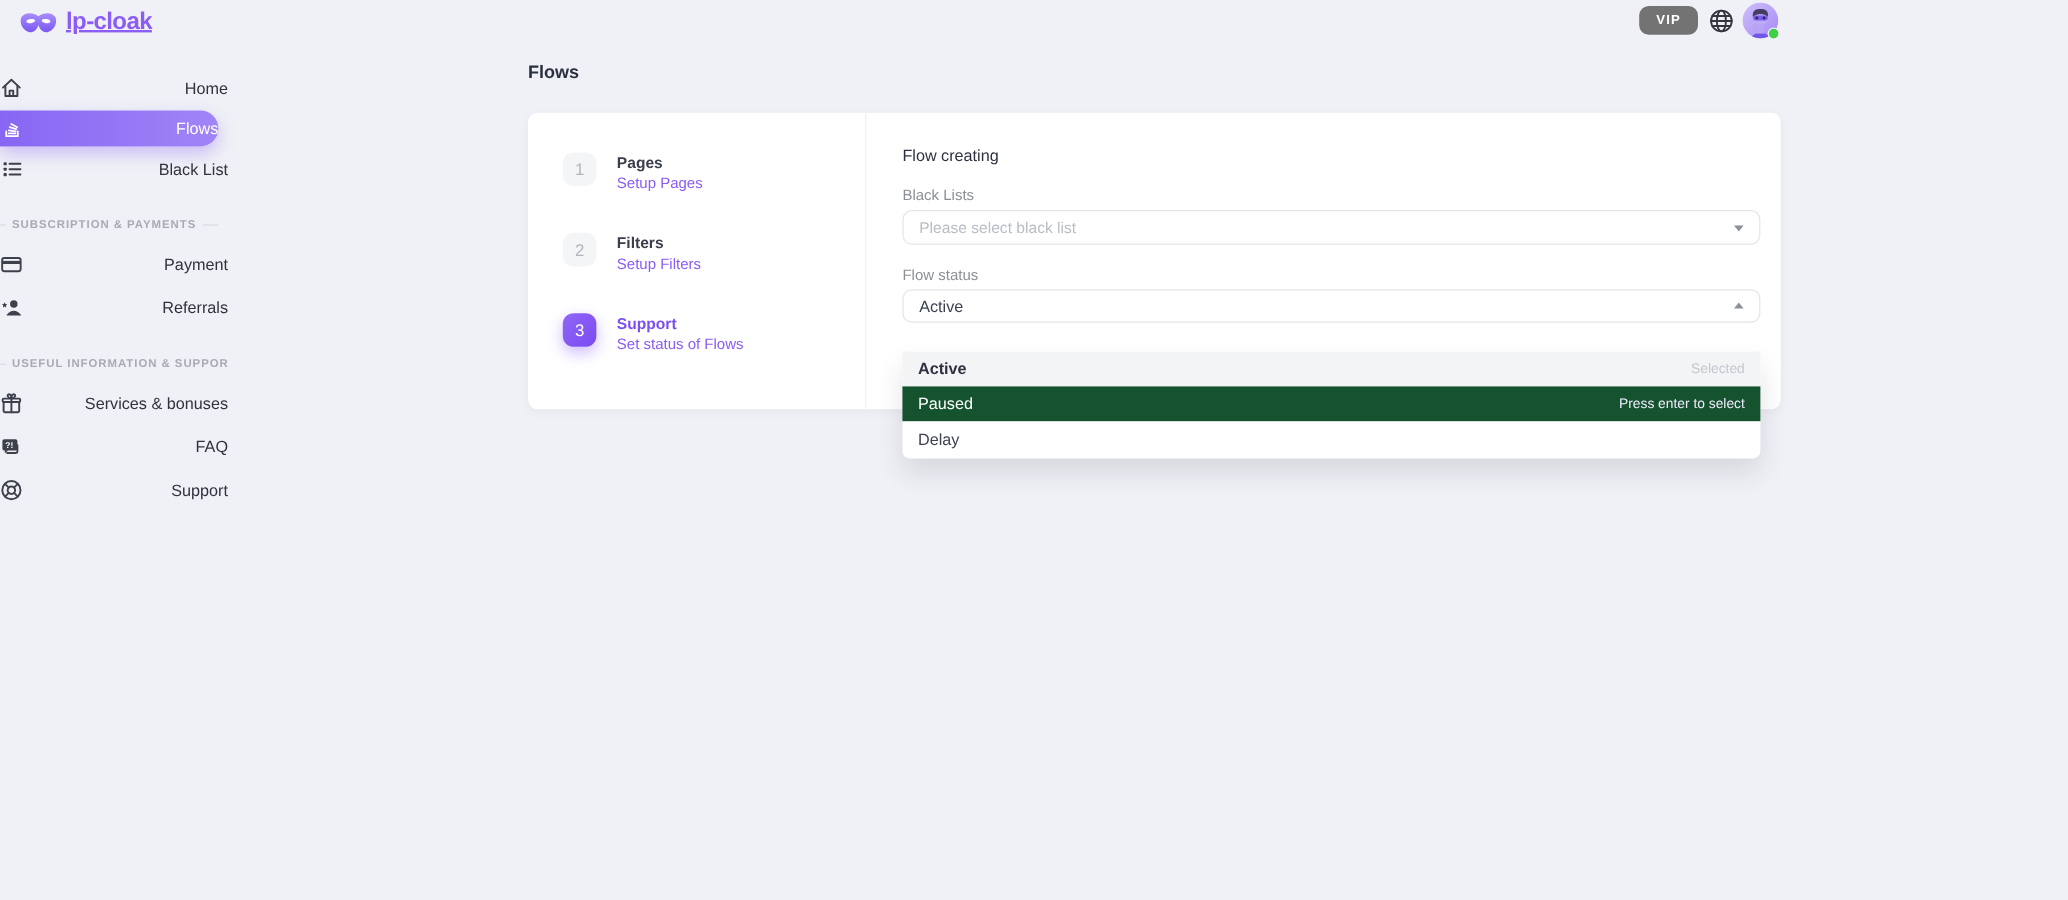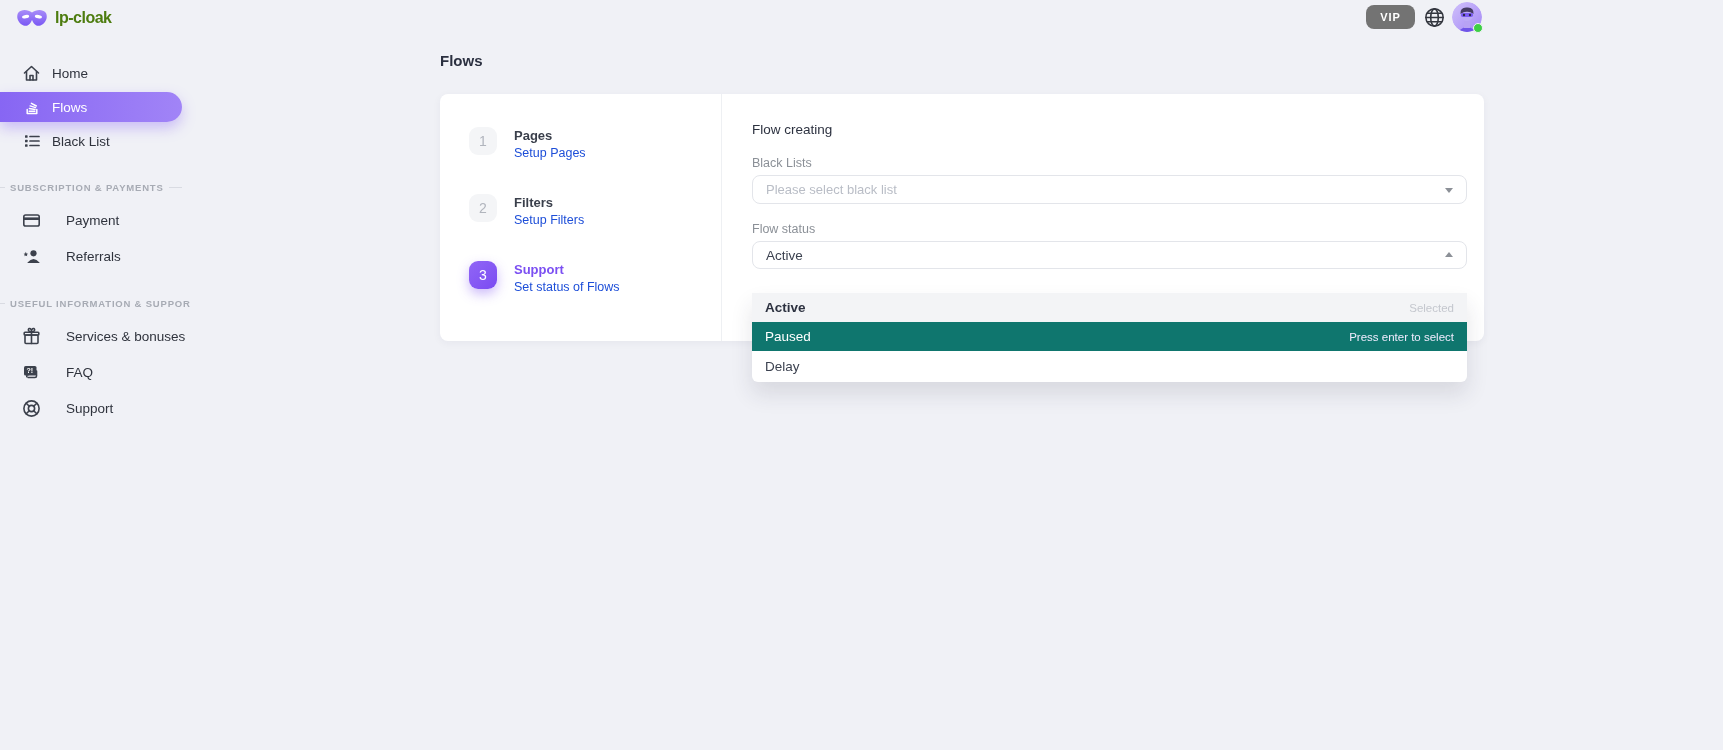--- a/index.html
+++ b/index.html
@@ -8,42 +8,42 @@
     background:#f0f1f6;
     font-family:"Liberation Sans","DejaVu Sans",sans-serif;
     color:#2d3240;
     overflow:hidden;
     position:relative;
   }
   
   .topbar { position:absolute; top:0; left:0; width:100%; height:40px; }
   .logo { position:absolute; top:7px; left:16px; display:flex; align-items:center; gap:7px; }
   .logo svg { display:block; }
-  .logo-text { font-size:16px; font-weight:800; letter-spacing:-0.5px; color:#4d7c0f; }
+  .logo-text { font-size:20px; font-weight:800; letter-spacing:-0.5px; color:#8b5cf6;text-decoration:underline; }
   .vip-badge {
     position:absolute; left:1366px; top:5px; width:49px; height:24px;
     border-radius:8px; border:none; color:#fff; font-weight:bold; font-size:11px;
     letter-spacing:1px; display:flex; align-items:center; justify-content:center;
     cursor:pointer; font-family:inherit;
   }
   .globe-btn { position:absolute; left:1424px; top:7px; width:21px; height:21px; cursor:pointer; }
   .avatar {
     position:absolute; left:1452px; top:2px; width:30px; height:30px; border-radius:50%;
     overflow:visible; cursor:pointer;
   }
   .avatar svg { border-radius:50%; display:block; }
   .online-dot {
     position:absolute; right:-1px; bottom:-1px; width:10px; height:10px; border-radius:50%;
     background:#3ecf45; border:1px solid #f0f1f6;
   }
   
   .sidebar { position:absolute; top:56px; left:0; width:190px; }
   .side-item {
-    height:34px; display:flex; align-items:center; gap:11px; padding-left:22px;
-    font-size:13.5px; color:#2f333d; cursor:pointer;
+    height:34px; display:flex; align-items:center; gap:11px; 
+    font-size:13.5px; color:#2f333d; cursor:pointer;justify-content:space-between;
   }
   .side-item .ic { width:19px; height:19px; flex:0 0 19px; display:flex; align-items:center; justify-content:center; }
   .side-item.pill {
     height:30px; margin:2px 0; width:182px; border-radius:0 16px 16px 0;
     background:linear-gradient(90deg,#8766f3,#a184f7);
     color:#fff; box-shadow:0 6px 14px rgba(130,90,245,0.35);
   }
   .side-header {
     margin-top:22px; height:14px; display:flex; align-items:center; gap:5px;
     font-size:9.5px; font-weight:bold; letter-spacing:0.8px; color:#a7abb4;
@@ -68,21 +68,21 @@
     width:28px; height:28px; border-radius:9px; background:#f4f5f7;
     display:flex; align-items:center; justify-content:center;
     font-size:14px; color:#b1b5bd;
   }
   .step.active .step-badge {
     background:linear-gradient(135deg,#9166f6,#7a4bf2); color:#fff;
     box-shadow:0 5px 12px rgba(124,77,242,0.38);
   }
   .step-title { font-size:13px; font-weight:bold; color:#3a3f4b; padding-top:1px; }
   .step.active .step-title { color:#7b4ff2; }
-  .step-sub { font-size:12.5px; color:#1d4ed8; margin-top:3px; }
+  .step-sub { font-size:12.5px; color:#8b5cf6; margin-top:3px; }
   .form { flex:1 1 auto; padding:28px 17px 0 30px; position:relative; }
   .form-title { font-size:13.5px; font-weight:normal; color:#2d3240; height:16px; }
   .field-label { font-size:12.5px; color:#8b9097; margin-top:17px; height:16px; display:flex; align-items:center; }
   .select {
     position:relative; margin-top:4px; height:29px; width:715px; background:#fff;
     border:1px solid #e3e5ea; border-radius:8px; display:flex; align-items:center;
     padding:0 30px 0 13px; font-size:13px; cursor:pointer;
   }
   .select .placeholder { color:#b9bdc6; }
   .select .value { color:#3c4250; font-size:13.5px; }
@@ -97,21 +97,21 @@
     position:absolute; left:30px; top:199px; width:715px; background:#fff;
     border-radius:0 0 6px 6px; box-shadow:0 12px 22px rgba(40,44,63,0.12); z-index:5;
   }
   .option {
     height:29px; display:flex; align-items:center; justify-content:space-between;
     padding:0 13px; font-size:13.5px; color:#3c4250; cursor:pointer;
   }
   .option .hint { font-size:11.5px; }
   .option.selected { background:#f3f4f6; font-weight:bold; color:#2d3240; }
   .option.selected .hint { color:#c4c7ce; font-weight:normal; }
-  .option.highlight { background:#0f766e; color:#fff; }
+  .option.highlight { background:#14532d; color:#fff; }
   .option.highlight .hint { color:#f1ecff; }
   .option.plain { height:31px; border-radius:0 0 6px 6px; }
   svg.stroke-ic { stroke:#3c414c; fill:none; stroke-width:1.6; stroke-linecap:round; stroke-linejoin:round; }
   .pill svg.stroke-ic { stroke:#fff; }
 </style>
 </head>
 <body>
 
 <div class="topbar">
   <div class="logo">

